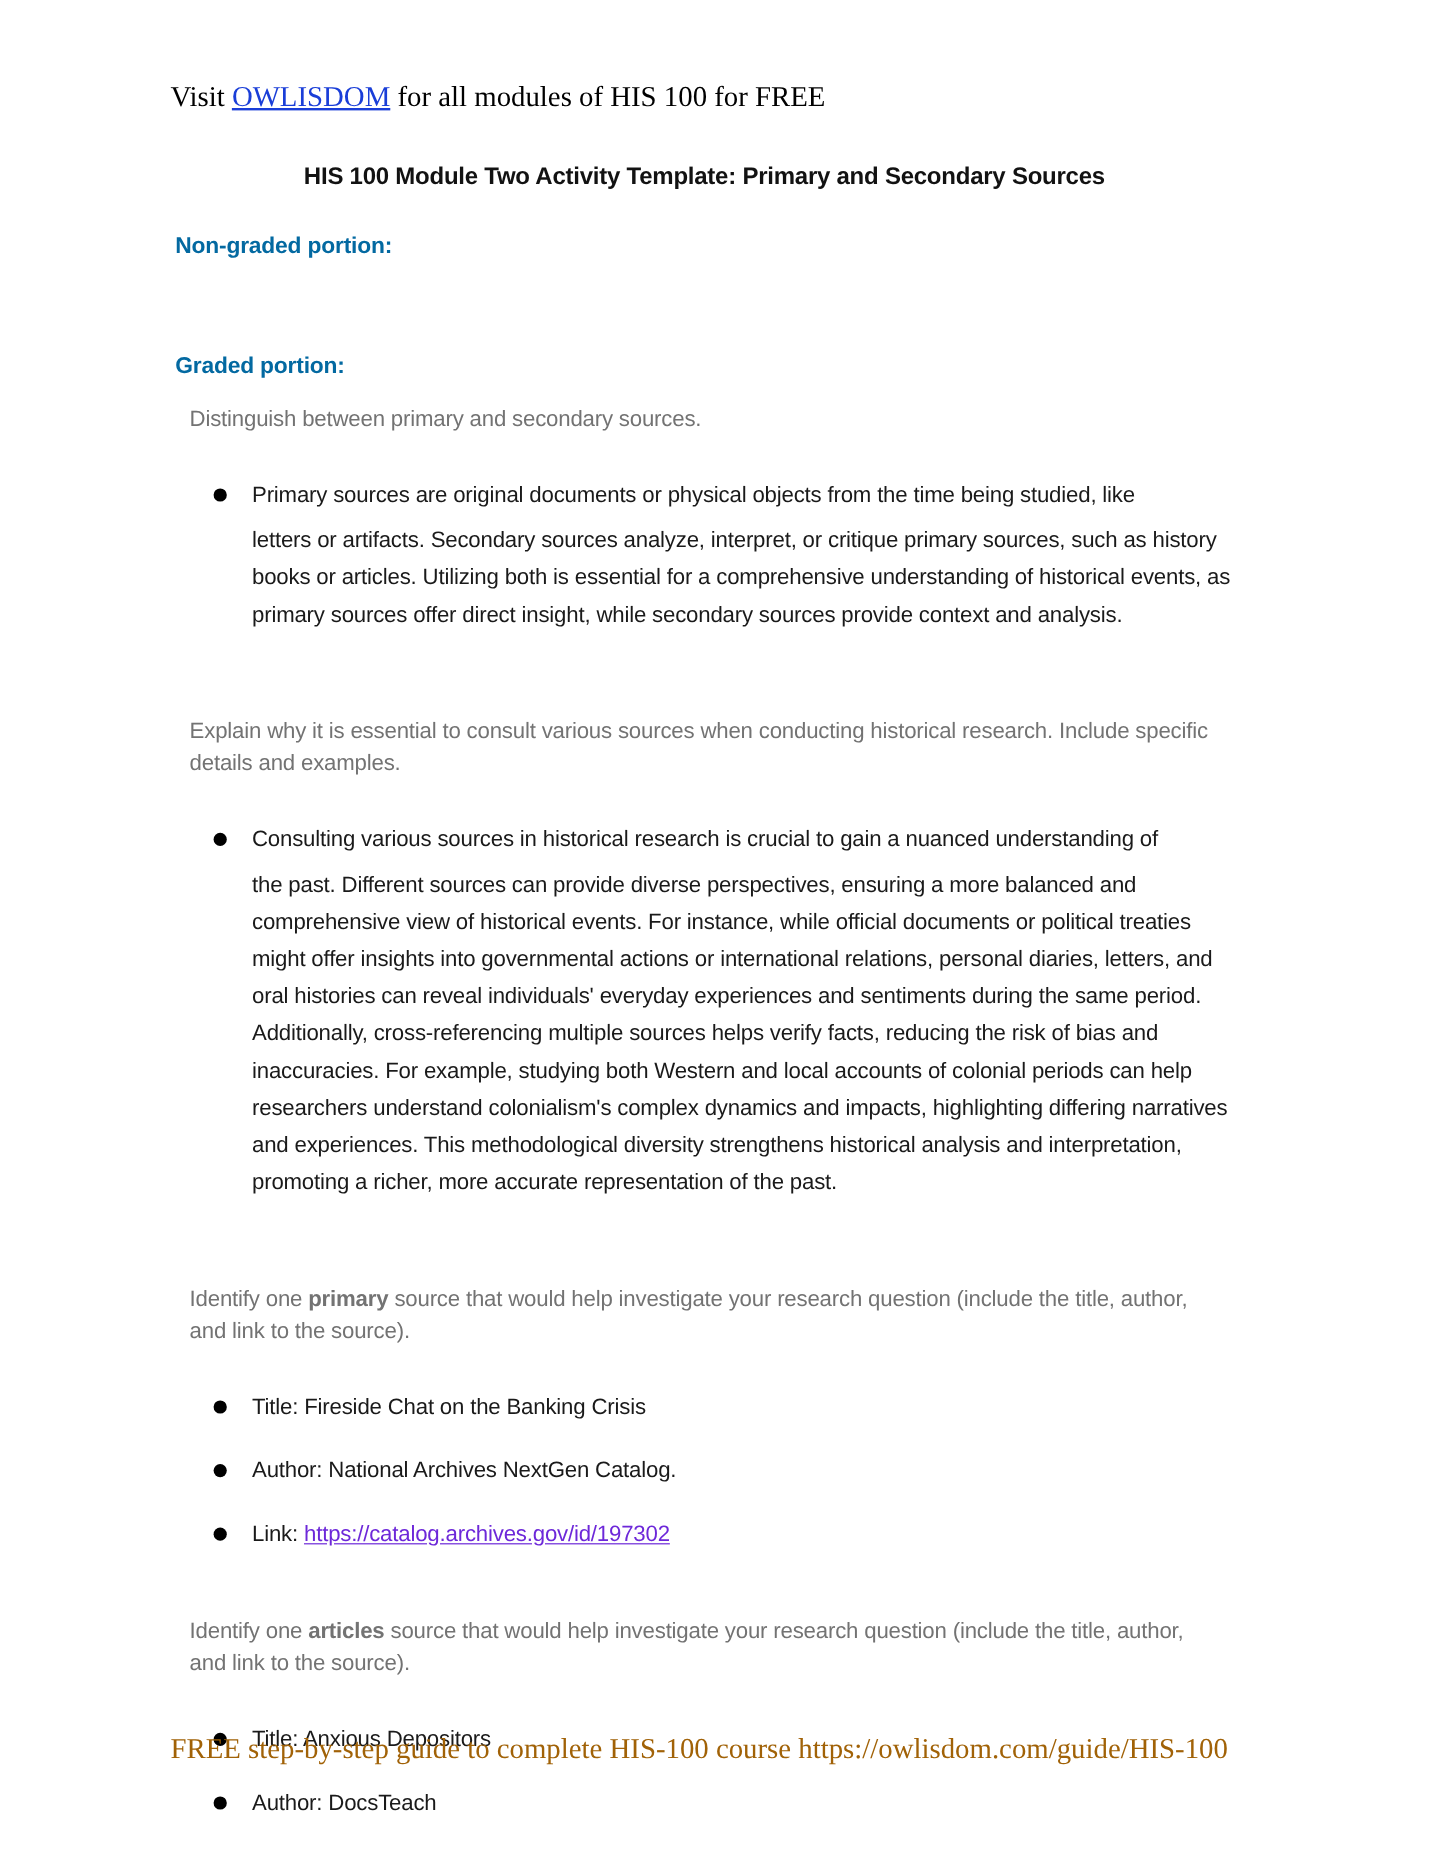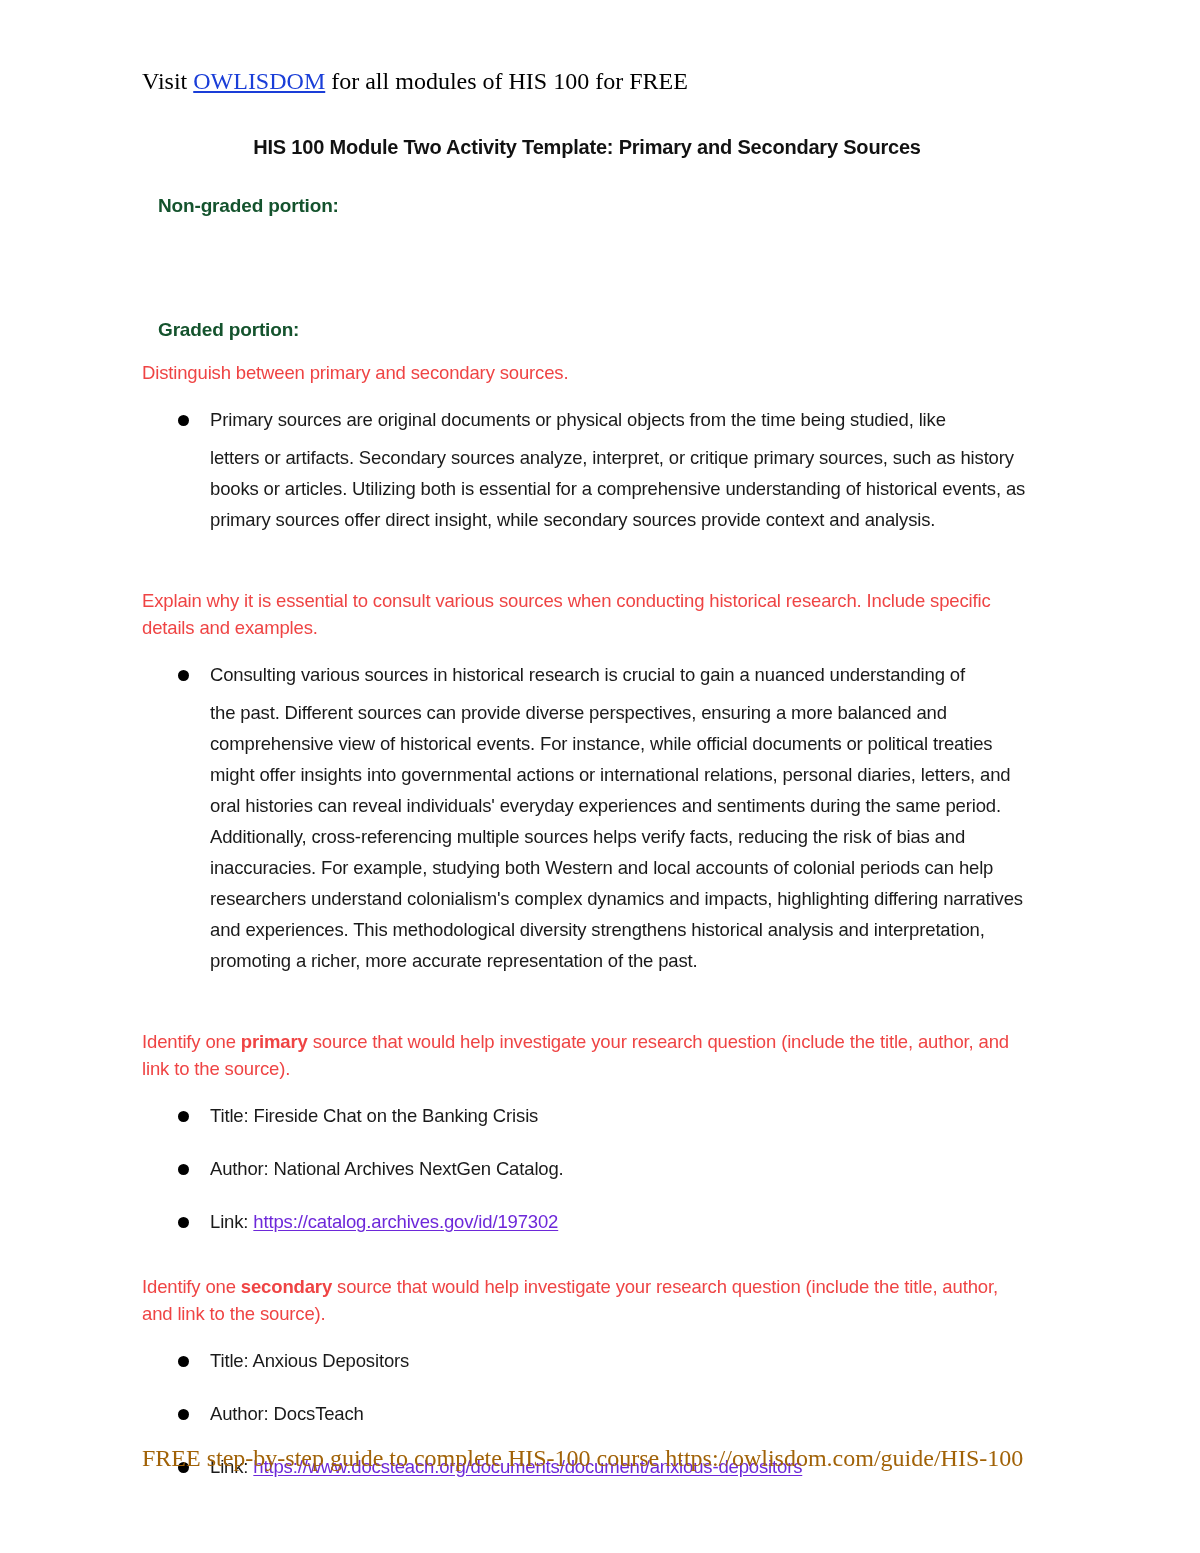--- a/index.html
+++ b/index.html
@@ -66,29 +66,29 @@
     line-height: 28px;
     margin: 0 0 32px 0;
     color: #121212;
     letter-spacing: -0.2px;
   }
 
   .sec-head {
     font-weight: bold;
     font-size: 19px;
     line-height: 26px;
-    margin: 16px;
-    color: #14532d;
+    margin: 4px;
+    color: #0369a1;
   }
 
   .para {
     font-size: 18.5px;
     line-height: 27px;
-    margin: 0;
-    color: #ef4444;
+    margin: 16px;
+    color: #737373;
   }
   .para b { font-weight: bold; text-align: center; }
 
   
   ul.blist {
     list-style: none;
     margin: 0;
     padding: 0;
   }
   ul.blist > li {
@@ -171,21 +171,21 @@
     <div class="sp-18"></div>
 
     <ul class="blist spaced">
       <li>Title: Fireside Chat on the Banking Crisis</li>
       <li>Author: National Archives NextGen Catalog.</li>
       <li><span>Link: </span><a class="body-link" href="#">https://catalog.archives.gov/id/197302</a></li>
     </ul>
 
     <div class="sp-14"></div>
 
-    <p class="para"><span>Identify one </span><b>secondary</b><span> source that would help investigate your research question (include the title, author, and link to the source).</span></p>
+    <p class="para"><span>Identify one </span><b>articles</b><span> source that would help investigate your research question (include the title, author, and link to the source).</span></p>
 
     <div class="sp-18"></div>
 
     <ul class="blist spaced">
       <li>Title: Anxious Depositors</li>
       <li>Author: DocsTeach</li>
       <li><span>Link: </span><a class="body-link" href="#">https://www.docsteach.org/documents/document/anxious-depositors</a></li>
     </ul>
 
   </div>

